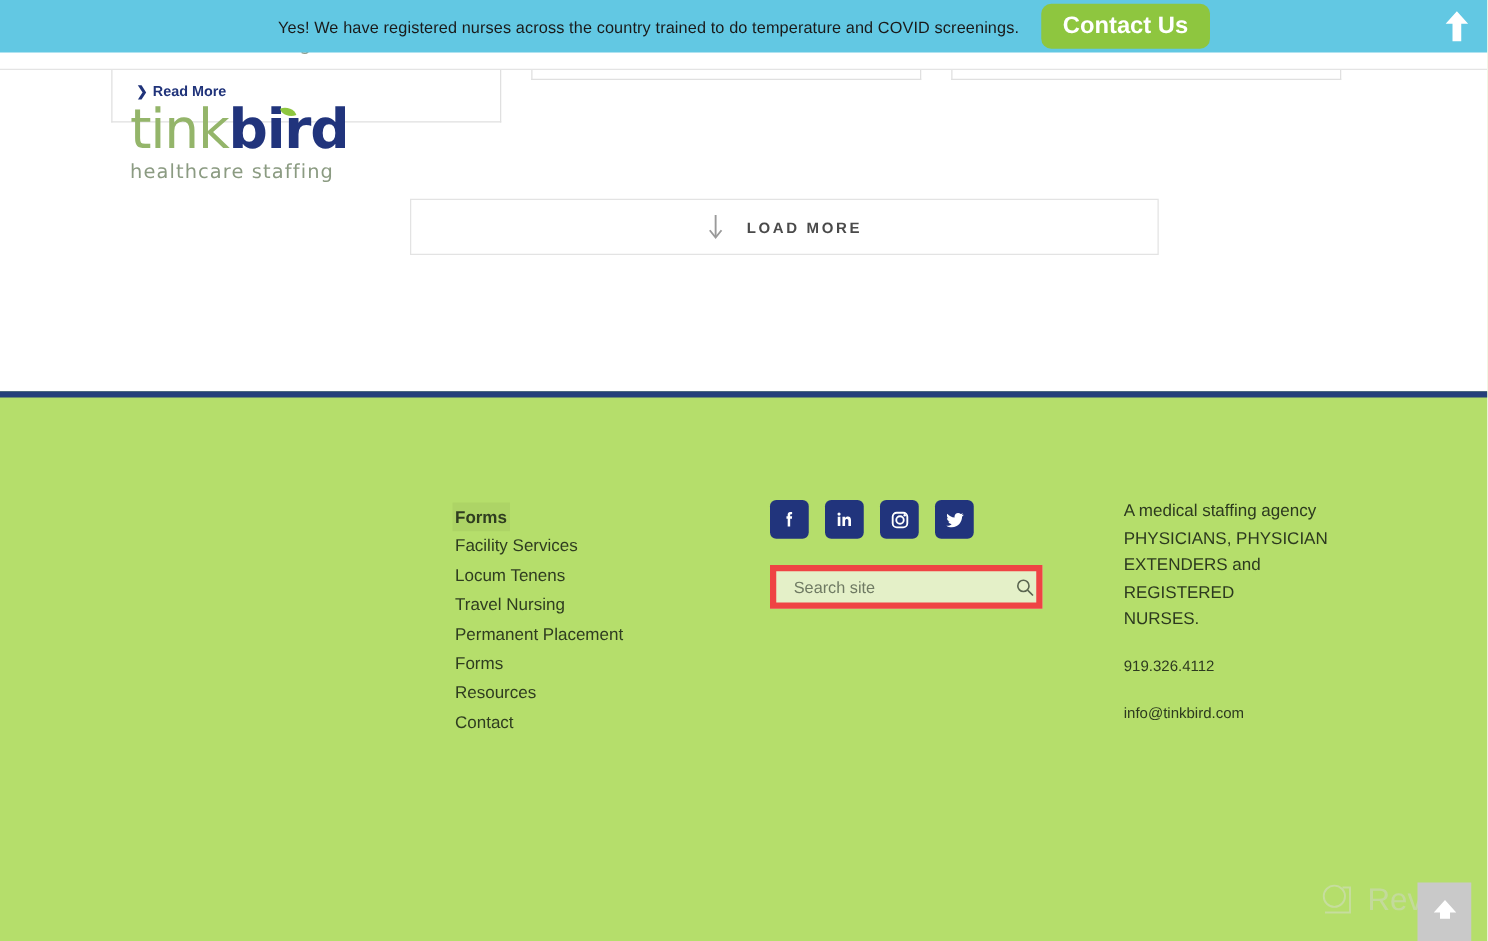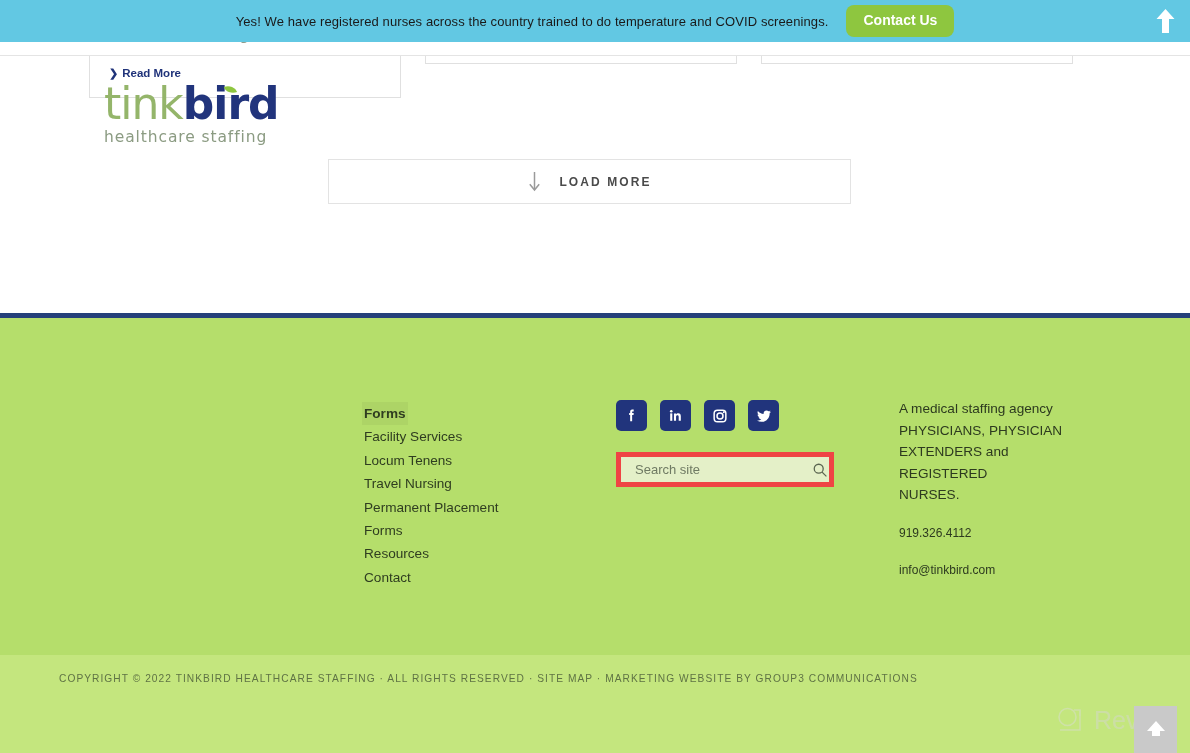--- a/index.html
+++ b/index.html
@@ -36,21 +36,21 @@
     color: #1a1a1a;
     letter-spacing: 0.1px;
     white-space: nowrap;
   }
   #contact-us-btn {
     margin-left: 18px;
     background: #8ec63f;
     border: none;
     border-radius: 8px;
     color: #ffffff;
-    font-size: 14px;
+    font-size: 19px;
     font-weight: bold;
     padding: 8px 17px;
     cursor: pointer;
     font-family: "Liberation Sans", sans-serif;
     line-height: 1.1;
   }
   #banner-arrow-up {
     position: absolute;
     right: 8px;
     top: 3px;
@@ -138,21 +138,21 @@
     margin-right: 4px;
     font-size: 11px;
     color: #20337a;
   }
 
   
   #load-more-btn {
     position: absolute;
     left: 328px;
     top: 159px;
-    width: 523px;
+    width: 599px;
     height: 45px;
     background: #ffffff;
     border: 1px solid #e3e3e3;
     display: flex;
     align-items: center;
     justify-content: center;
     cursor: pointer;
     gap: 18px;
   }
   #load-more-label {
@@ -440,23 +440,20 @@
 
   <div id="about-col">
     <div class="about-line">A medical staffing agency</div>
     <div class="about-line">PHYSICIANS, PHYSICIAN</div>
     <div class="about-line">EXTENDERS and REGISTERED</div>
     <div class="about-line">NURSES.</div>
     <span id="about-phone">919.326.4112</span>
     <span id="about-email">info@tinkbird.com</span>
   </div>
 
-  <div id="copyright-bar">
-    <div id="copyright-text"><span>COPYRIGHT © 2022 TINKBIRD HEALTHCARE STAFFING · ALL RIGHTS RESERVED · </span><span class="cr-link">SITE MAP</span><span> · MARKETING WEBSITE BY </span><span class="cr-link">GROUP3 COMMUNICATIONS</span></div>
-  </div>
 
   <div id="revain-watermark">
     <span id="revain-mark">
       <svg width="34" height="34" viewBox="0 0 34 34" aria-hidden="true">
         <circle cx="14.5" cy="14" r="8.5" fill="none" stroke="#dcdcdc" stroke-width="1.5"></circle>
         <path d="M21 7h6v6" fill="none" stroke="#dcdcdc" stroke-width="1.5"></path>
         <path d="M27 7 L27 27 L7 27" fill="none" stroke="#dcdcdc" stroke-width="1.5"></path>
       </svg>
     </span>
     <span id="revain-word">Revain</span>

